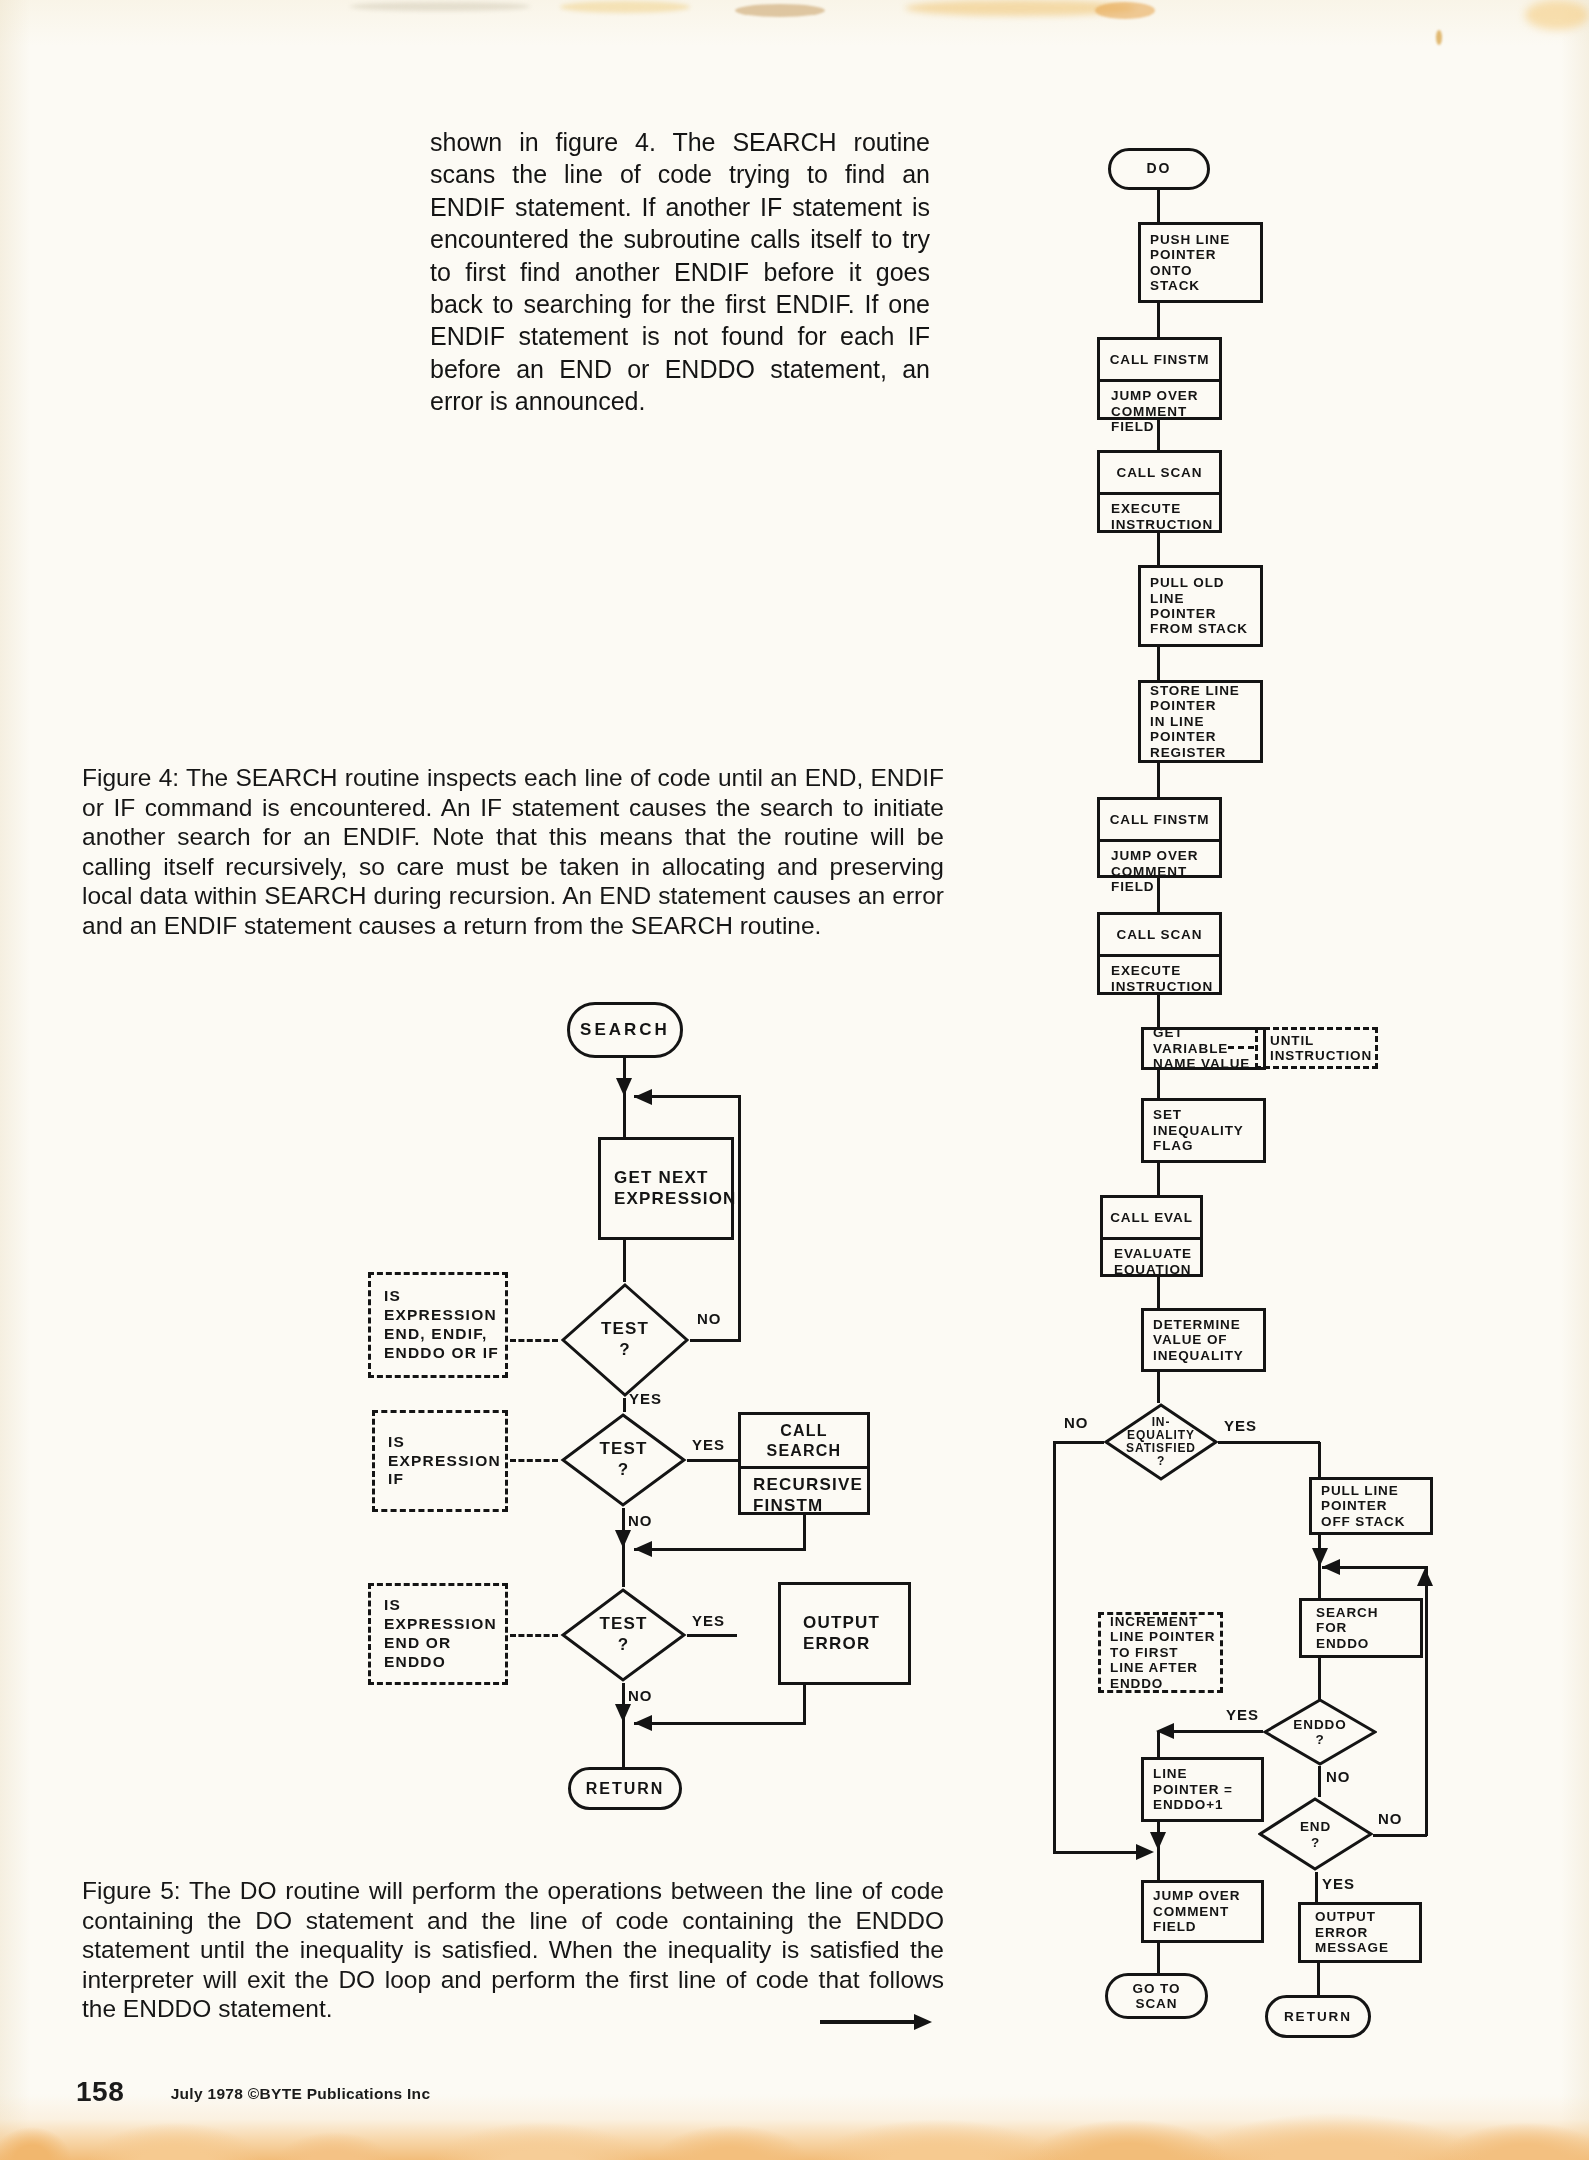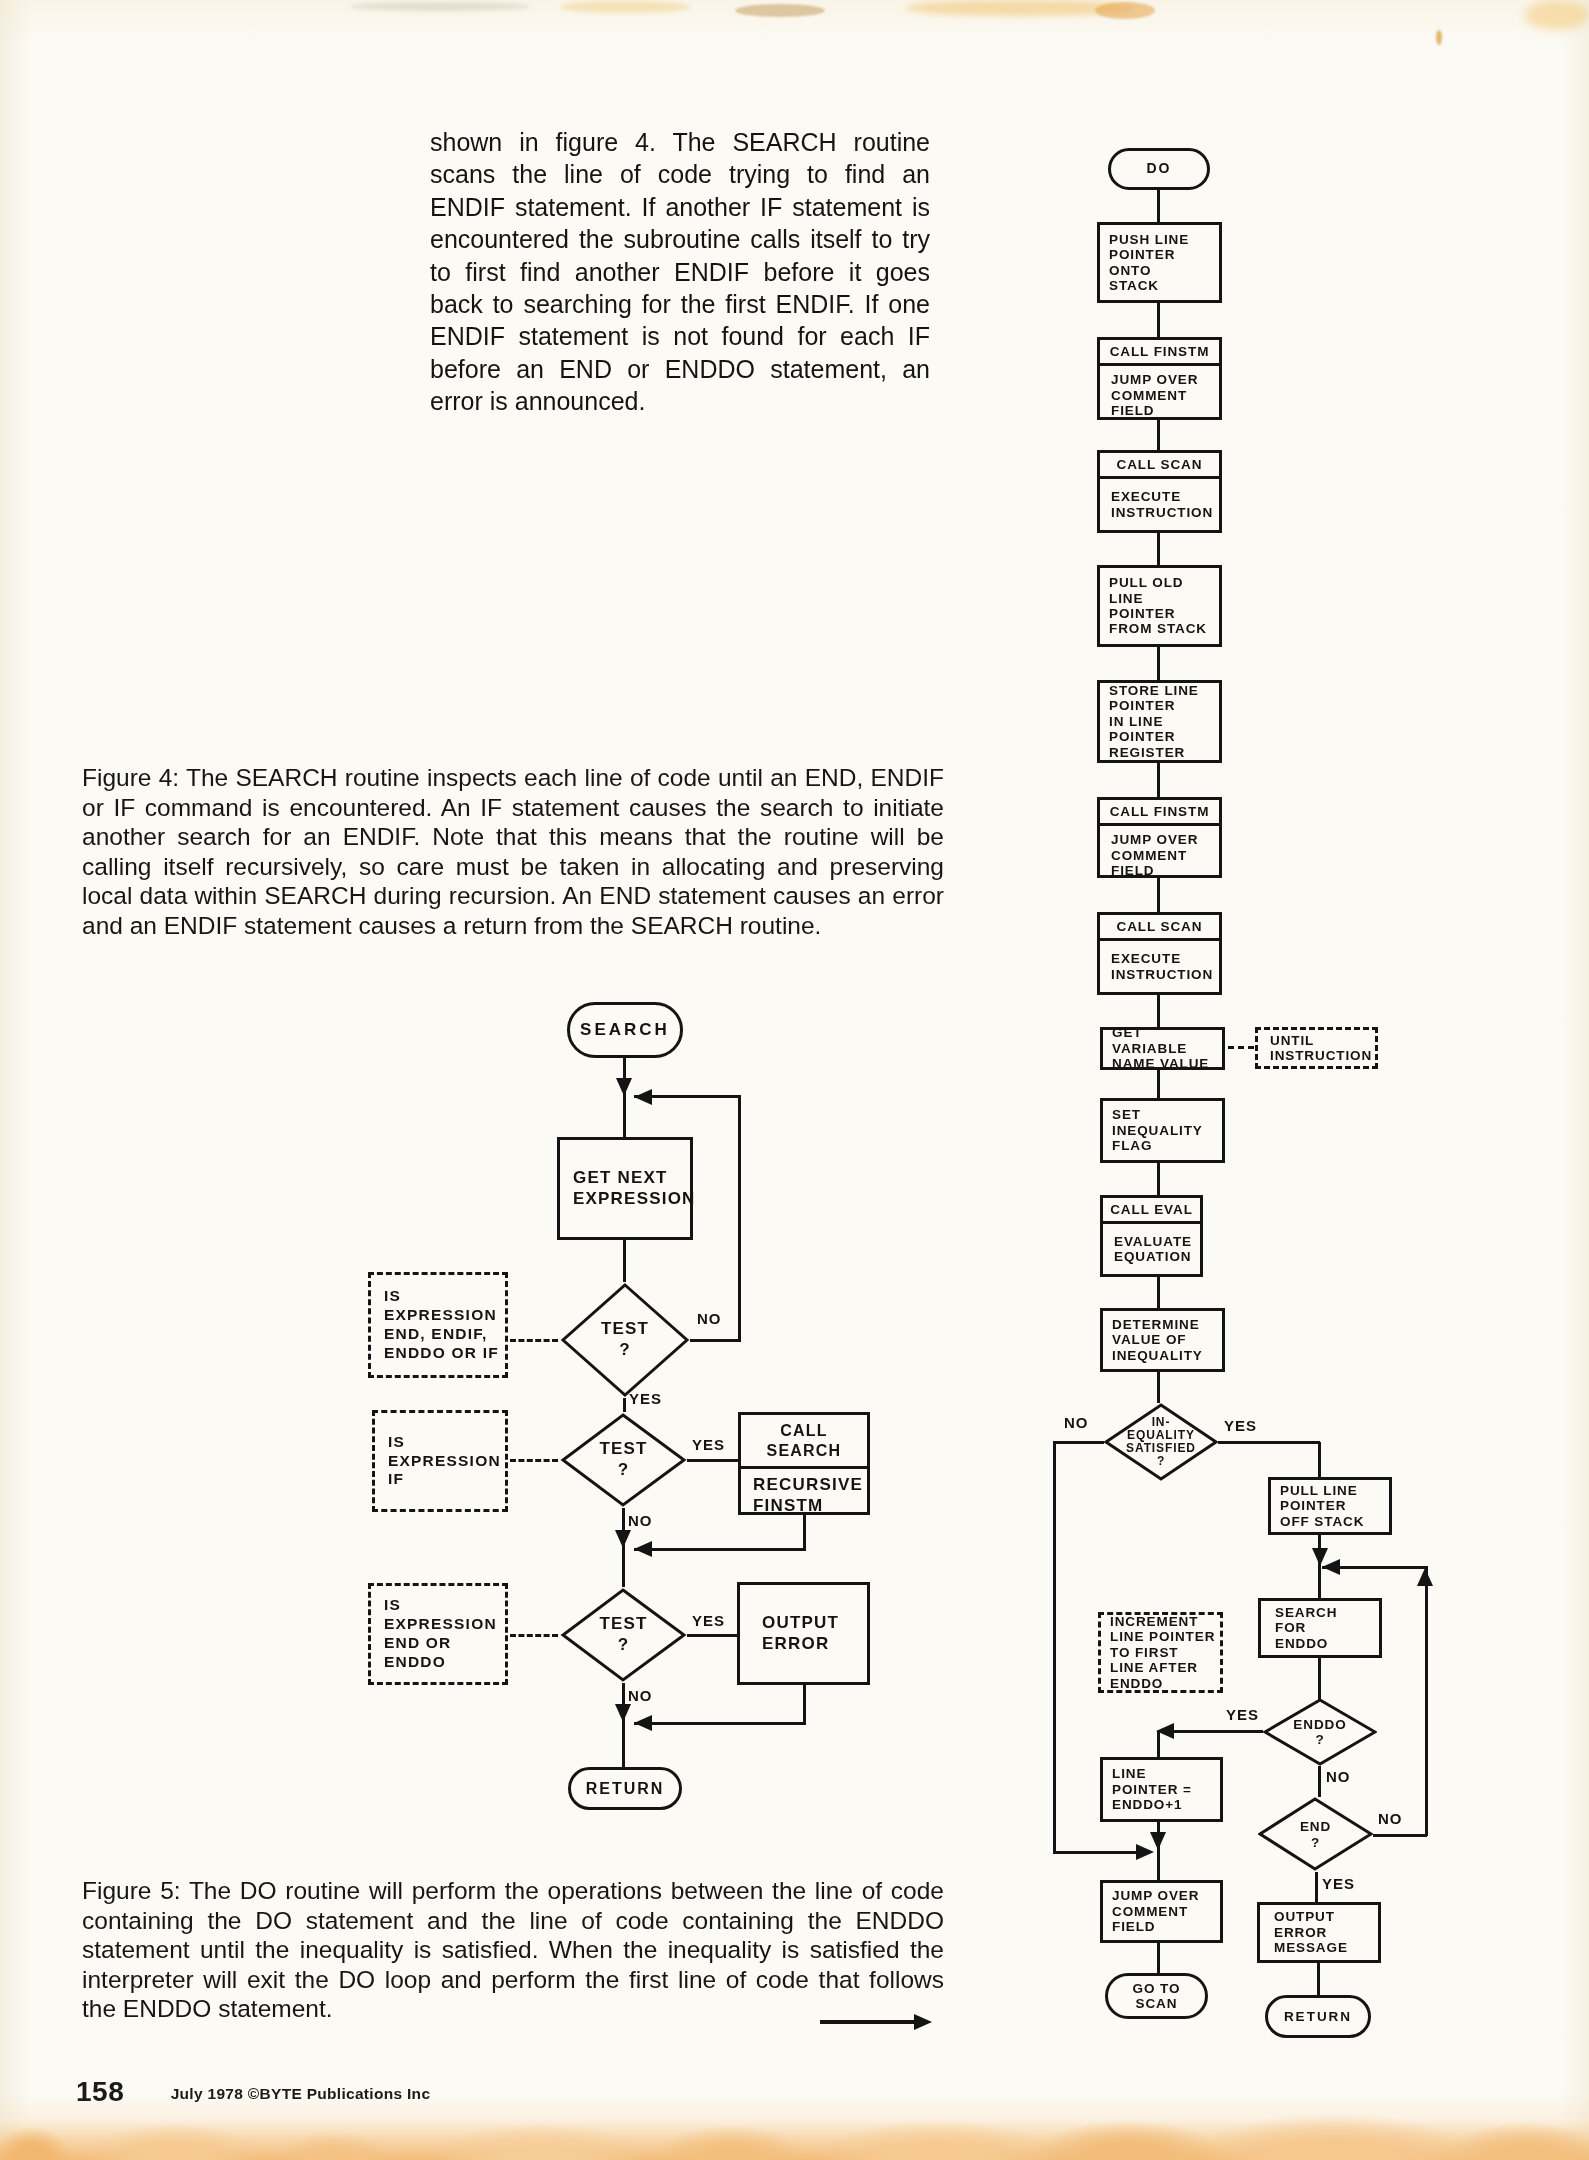--- a/index.html
+++ b/index.html
@@ -24,21 +24,21 @@
   .caption{
     position:absolute;left:82px;width:862px;
     font-size:24.5px;line-height:29.6px;text-align:justify;
     color:#161616;font-family:"Liberation Sans",sans-serif;
   }
   .footer{position:absolute;left:76px;top:2076px;white-space:nowrap;}
   .footer .pageno{font-weight:700;font-size:28px;letter-spacing:.5px;display:inline-block;}
   .footer .credit{font-weight:700;font-size:15.5px;letter-spacing:.3px;display:inline-block;margin-left:42px;position:relative;top:-2px;}
   
   .box,.callbox,.note,.oval,.diamond,.lbl{position:absolute;box-sizing:border-box;color:#141414;}
-  .box{border:3px solid #141414;white-space:pre-line;display:flex;align-items:center;}
+  .box{border:3px solid #141414;white-space:pre-line;display:flex;align-items:center;margin-left:41px;}
   .box>span{display:block;width:100%;}
   .note{border:3px dashed #141414;white-space:pre-line;display:flex;align-items:center;}
   .callbox{border:3px solid #141414;padding:0;display:flex;flex-direction:column;}
   .callbox .hd{border-bottom:3px solid #141414;text-align:center;white-space:pre-line;}
   .callbox .bd{white-space:pre-line;flex:1;display:flex;align-items:center;}
   .oval{border:3px solid #141414;border-radius:999px;display:flex;align-items:center;justify-content:center;text-align:center;white-space:pre-line;}
   .diamond{display:flex;align-items:center;justify-content:center;text-align:center;white-space:pre-line;}
   .diamond svg{position:absolute;left:0;top:0;}
   .diamond .dl{position:relative;z-index:2;}
   .ln{position:absolute;background:#141414;}
@@ -47,21 +47,21 @@
   .arr.d{border-width:18px 8px 0 8px;border-color:#141414 transparent transparent transparent;}
   .arr.u{border-width:0 8px 18px 8px;border-color:transparent transparent #141414 transparent;}
   .arr.l{border-width:8px 18px 8px 0;border-color:transparent #141414 transparent transparent;}
   .arr.r{border-width:8px 0 8px 18px;border-color:transparent transparent transparent #141414;}
   .lbl{font-weight:700;letter-spacing:1px;font-size:15px;}
   
   .f4{font-weight:700;font-size:17px;line-height:1.22;letter-spacing:1.2px;}
   .f4.box,.f4.note{padding:6px 6px 6px 13px;}
   .f5{font-weight:700;font-size:13.5px;line-height:1.14;letter-spacing:.9px;}
   .f5.box,.f5.note{padding:5px 4px 5px 9px;}
-  .f5 .hd{font-size:13.5px;padding:4px 2px;}
+  .f5 .hd{font-size:13.5px;padding:12px 2px;}
   .f5 .bd{padding:6px 4px 6px 11px;}
   .f4 .hd{font-size:16px;padding:6px 2px;}
   .f4 .bd{padding:6px 4px 6px 12px;}
   
   .cap-arrow-line{position:absolute;background:#141414;height:4px;}
   
   .smudge{position:absolute;border-radius:50%;pointer-events:none;}
   .flames{
     position:absolute;left:0;top:2094px;width:1589px;height:66px;pointer-events:none;
     background:

